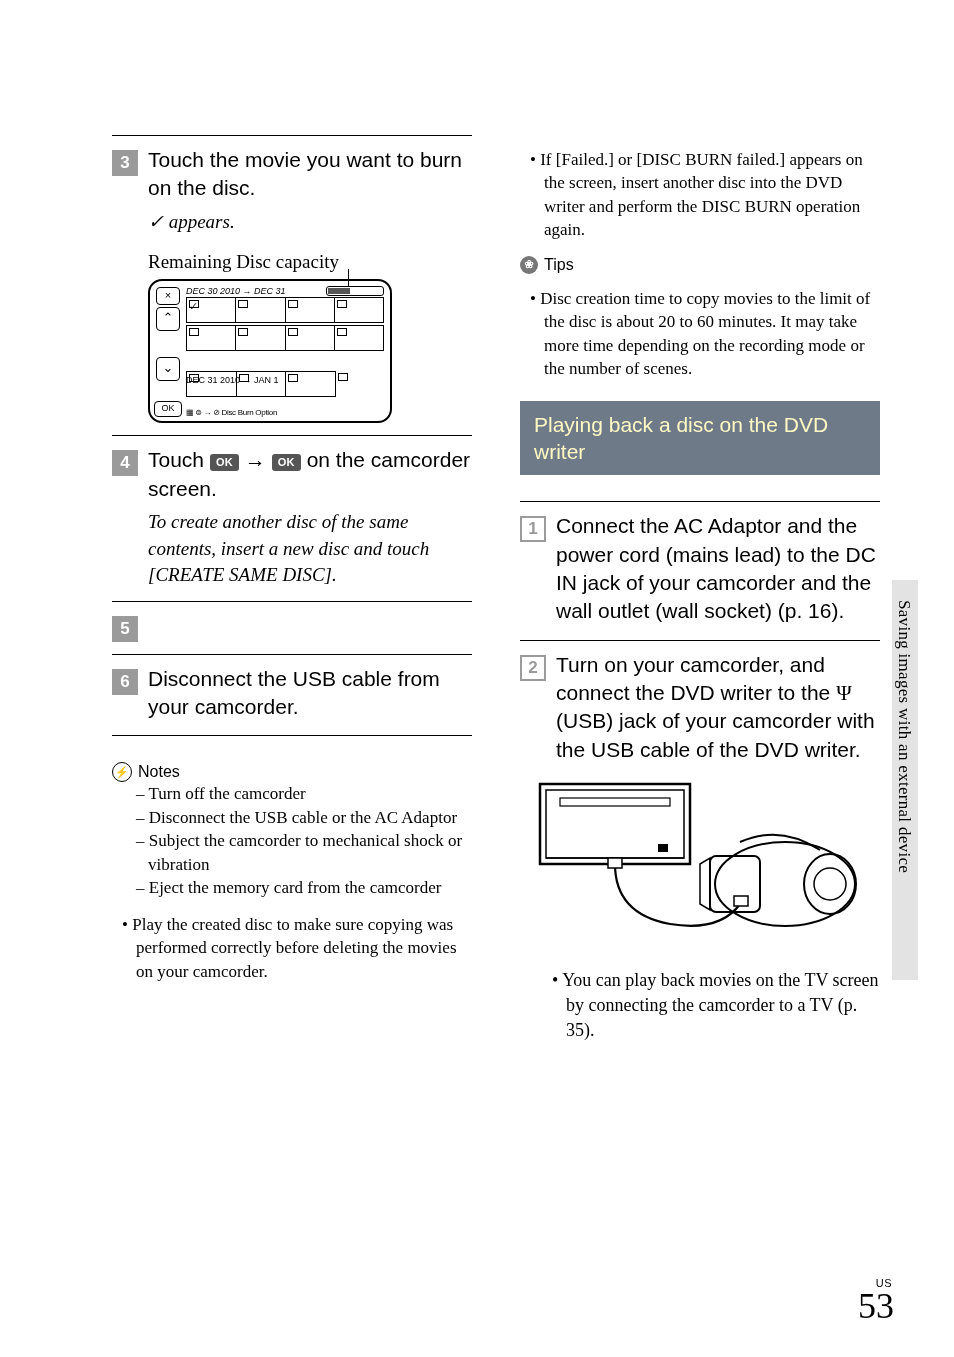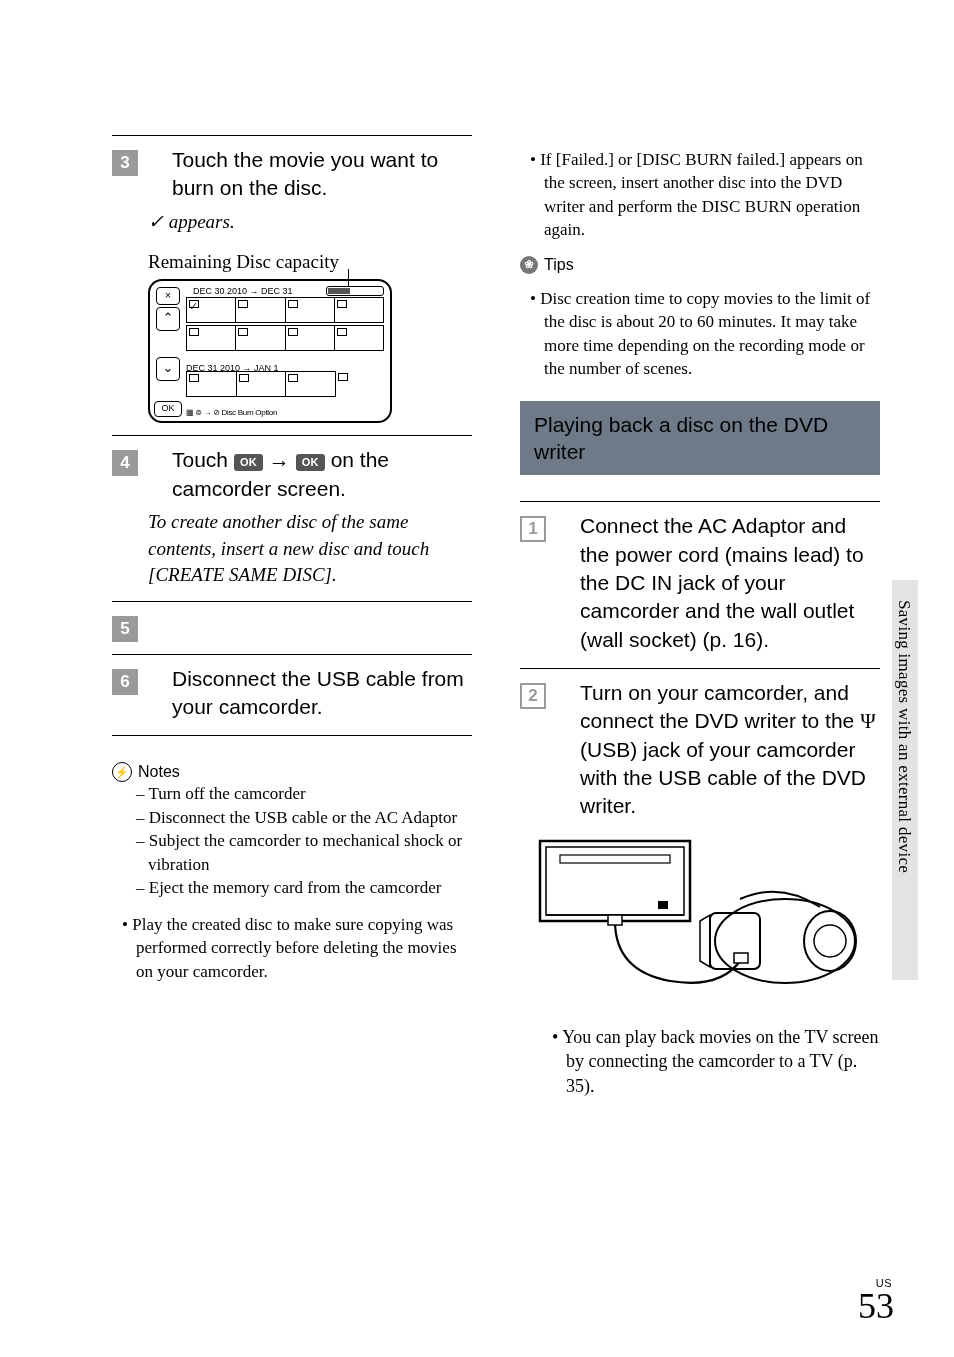--- a/index.html
+++ b/index.html
@@ -60,21 +60,20 @@
     flex: 0 0 22px;
   }
   .step-body {
     flex: 1;
   }
   .step-head {
     font-family: Arial, Helvetica, sans-serif;
     font-size: 21px;
     line-height: 1.35;
     color: #000;
-    margin-left: 24px;
   }
   .sub {
     font-family: "Times New Roman", Times, serif;
     font-size: 19px;
     line-height: 1.4;
     margin-top: 6px;
     font-style: italic;
   }
   .caption {
     font-family: "Times New Roman", Times, serif;
@@ -107,22 +106,22 @@
   }
   .ss-up { top: 26px; }
   .ss-down { top: 76px; }
   .ss-ok {
     position: absolute; left: 4px; bottom: 4px;
     width: 26px; height: 14px;
     border: 1.5px solid #000; border-radius: 4px;
     text-align: center; line-height: 12px;
     font-size: 9px;
   }
-  .ss-title1 { position: absolute; left: 43px; top: 5px; font-size: 9px; }
-  .ss-title2 { position: absolute; left: 36px; top: 82px; font-size: 9px; }
+  .ss-title1 { position: absolute; left: 36px; top: 5px; font-size: 9px; font-style: italic; }
+  .ss-title2 { position: absolute; left: 36px; top: 94px; font-size: 9px; }
   .ss-bottom { position: absolute; left: 36px; bottom: 4px; font-size: 8px; letter-spacing: -0.3px; }
   .ss-row { position: absolute; left: 36px; right: 6px; height: 26px; display: flex; }
   .ss-row.r1 { top: 16px; }
   .ss-row.r2 { top: 44px; }
   .ss-row.r3 { top: 90px; }
   .ss-cell { flex: 1; border: 1.5px solid #000; margin: 0; position: relative; }
   .ss-cell + .ss-cell { border-left: none; }
   .ss-cell::after {
     content: ""; position: absolute; left: 2px; top: 2px;
     width: 8px; height: 6px; border: 1px solid #000;
@@ -205,21 +204,21 @@
   }
   .gear-icon {
     width: 18px; height: 18px; border-radius: 50%;
     background: #777; display: inline-flex;
     align-items: center; justify-content: center;
     color: #fff; font-size: 11px; font-weight: bold;
   }
 
   .section-bar {
     background: #6f7a89;
-    color: #000000;
+    color: #fef9c3;
     font-family: Arial, Helvetica, sans-serif;
     font-size: 21px;
     padding: 10px 14px;
     line-height: 1.3;
     margin-top: 20px;
   }
 
   .side-tab {
     position: absolute;
     right: 36px;

